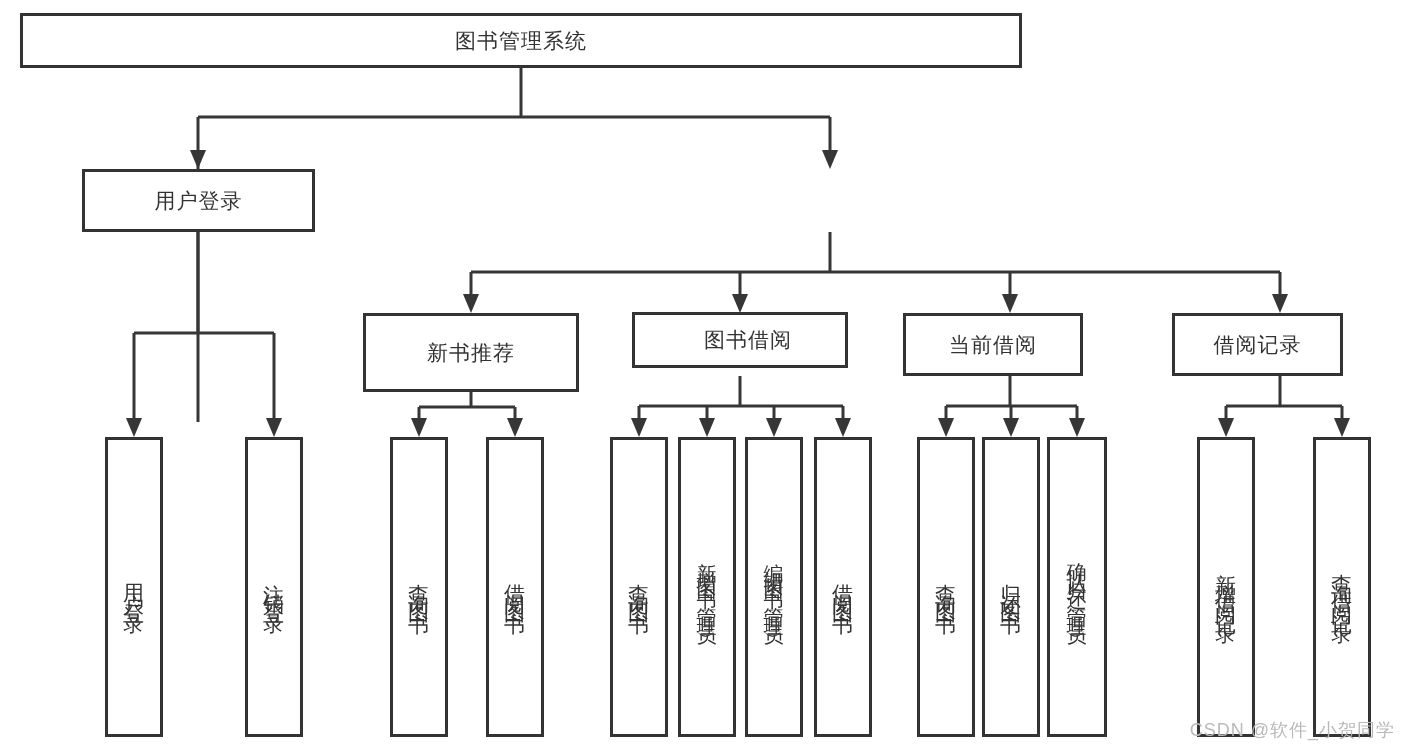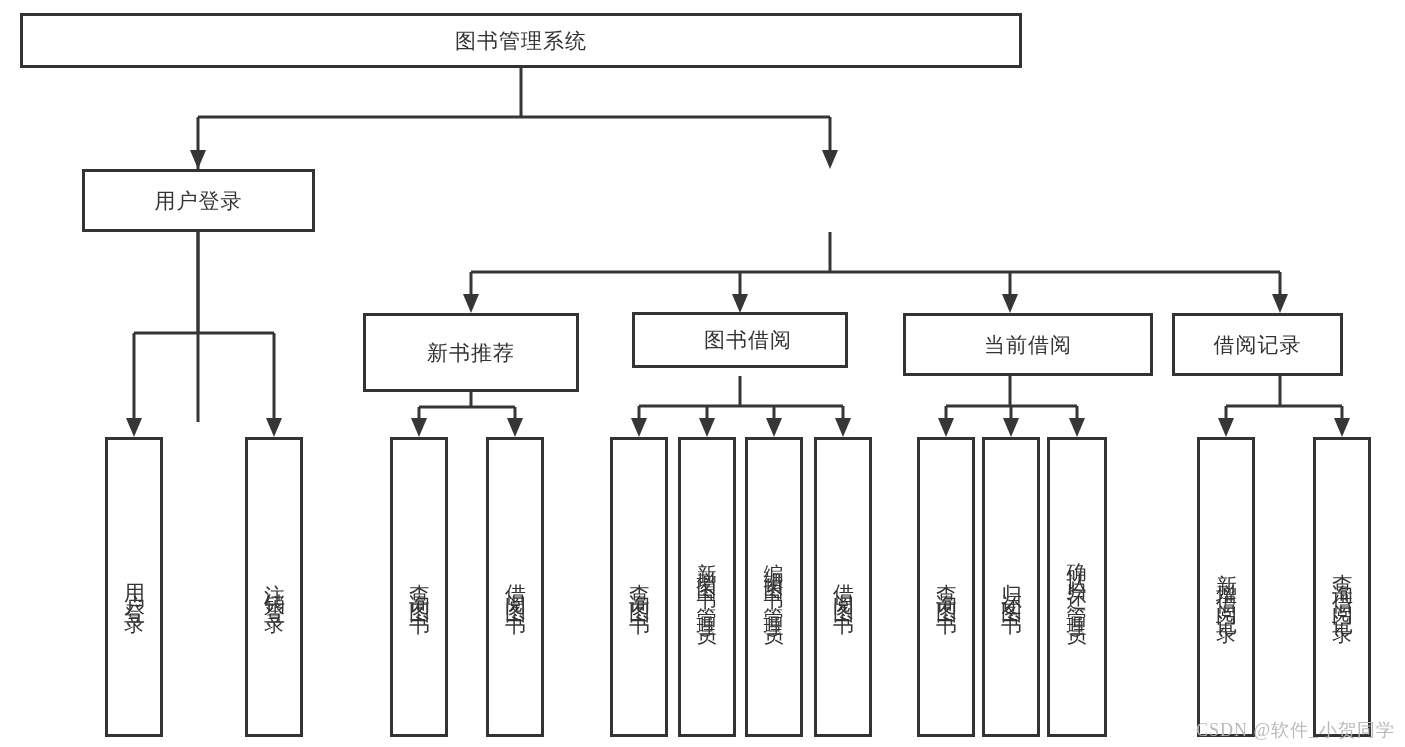--- a/index.html
+++ b/index.html
@@ -5,21 +5,21 @@
   html, body {
     margin: 0;
     padding: 0;
     background: #ffffff;
   }
   #canvas {
     position: relative;
     width: 1405px;
     height: 747px;
     background: #ffffff;
-    font-family: Liberation Serif, serif;
+    font-family: Liberation Sans, sans-serif;
     overflow: hidden;
   }
   #wires {
     position: absolute;
     left: 0;
     top: 0;
     z-index: 1;
   }
   .node {
     position: absolute;
@@ -110,21 +110,21 @@
       <polygon points="1334,418 1350,418 1342,437"></polygon>
     </g>
   </svg>
 
   <div class="node h" style="left:20px; top:13px; width:1002px; height:55px;">图书管理系统</div>
 
   <div class="node h" style="left:82px; top:169px; width:233px; height:63px;">用户登录</div>
 
   <div class="node h" style="left:363px; top:313px; width:216px; height:79px;">新书推荐</div>
   <div class="node h" style="left:632px; top:312px; width:216px; height:56px;padding-left:16px;">图书借阅</div>
-  <div class="node h" style="left:903px; top:313px; width:250px; height:63px;">当前借阅</div>
+  <div class="node h" style="left:903px; top:313px; width:180px; height:63px;">当前借阅</div>
   <div class="node h" style="left:1172px; top:313px; width:171px; height:63px;">借阅记录</div>
 
   <div class="node leaf" style="left:105px; top:437px; width:58px; height:300px;">
     <span>用户登录</span>
   </div>
   <div class="node leaf" style="left:245px; top:437px; width:58px; height:300px;">
     <span>注销登录</span>
   </div>
 
   <div class="node leaf" style="left:390px; top:437px; width:58px; height:300px;">

